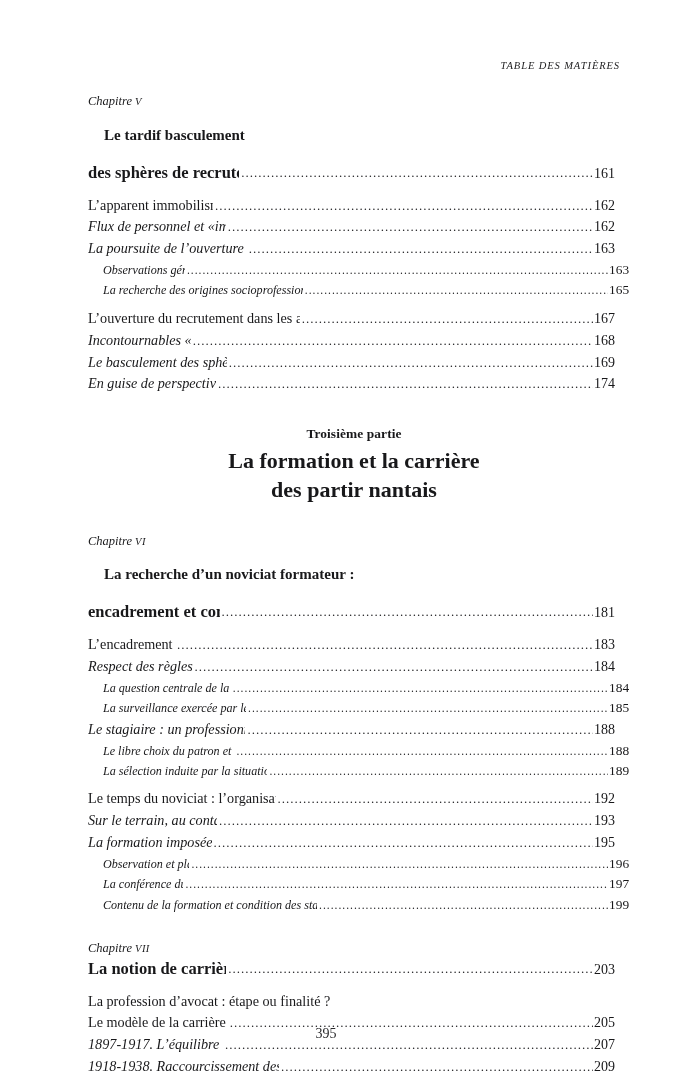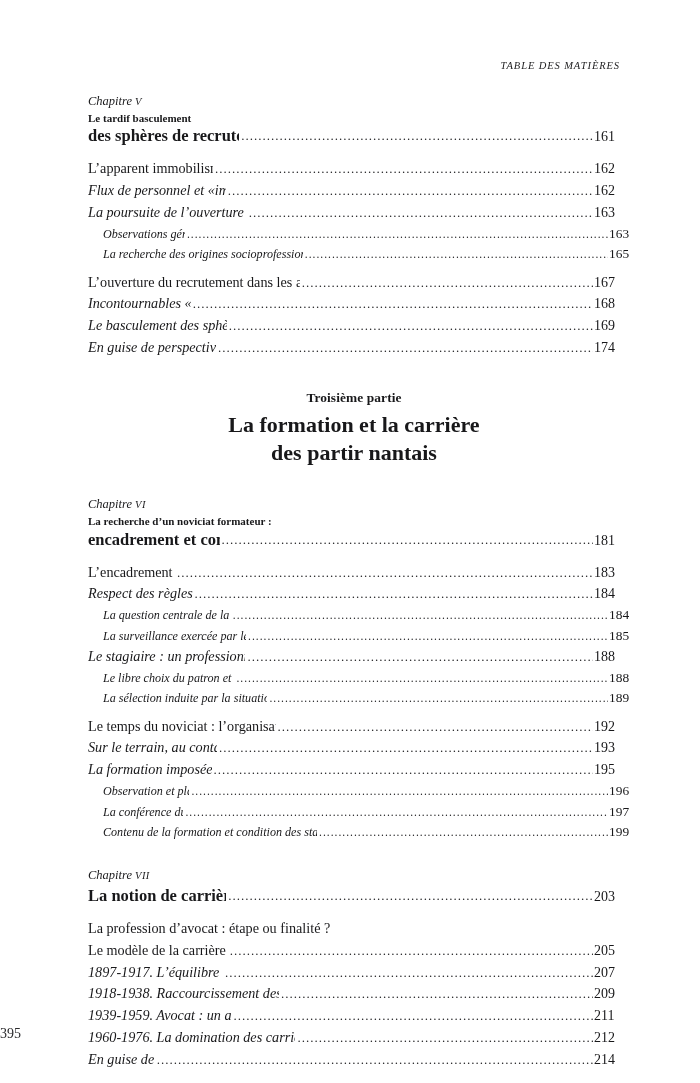--- a/index.html
+++ b/index.html
@@ -54,23 +54,23 @@
     margin: 0 0 1px 0;
   }
   .chapter-label .numeral {
     font-style: italic;
     font-size: 10.5px;
     letter-spacing: 0.4px;
   }
 
   .chapter-title {
     font-weight: bold;
-    font-size: 11px;
+    font-size: 15px;
     line-height: 1.33;
-    margin: 0;
+    margin: 16px;
   }
   .chapter-title .tline {
     display: block;
     white-space: nowrap;
   }
 
   
   .row {
     display: flex;
     align-items: baseline;
@@ -168,20 +168,21 @@
     margin-top: 4px;
   }
   .part-title .tline { display: block; }
 
   
   .folio {
     position: absolute;
     left: 0;
     top: 1018px;
     width: 652px;
+    text-align: center;
     font-size: 14px;
     color: #2a2a2c;
   }
 </style>
 </head>
 <body>
 
 <div class="page">
 
   <div class="running-head">TABLE DES MATIÈRES</div>

